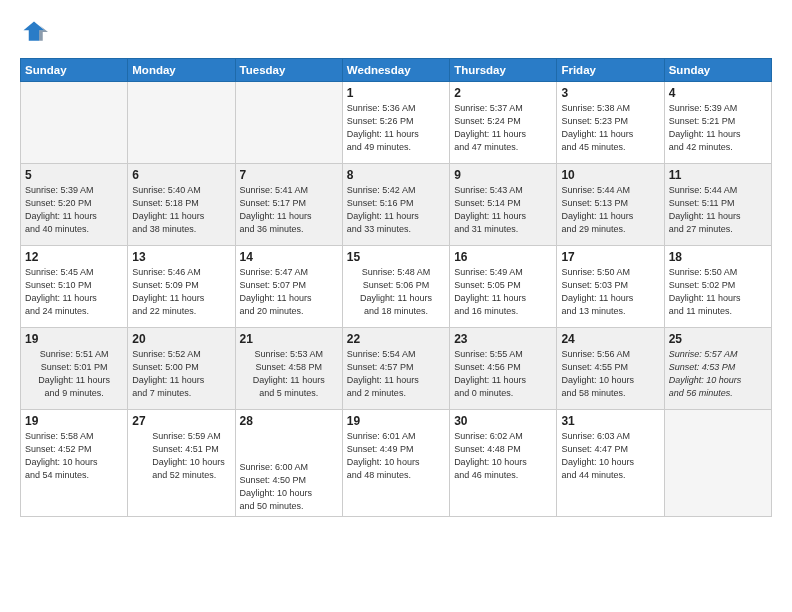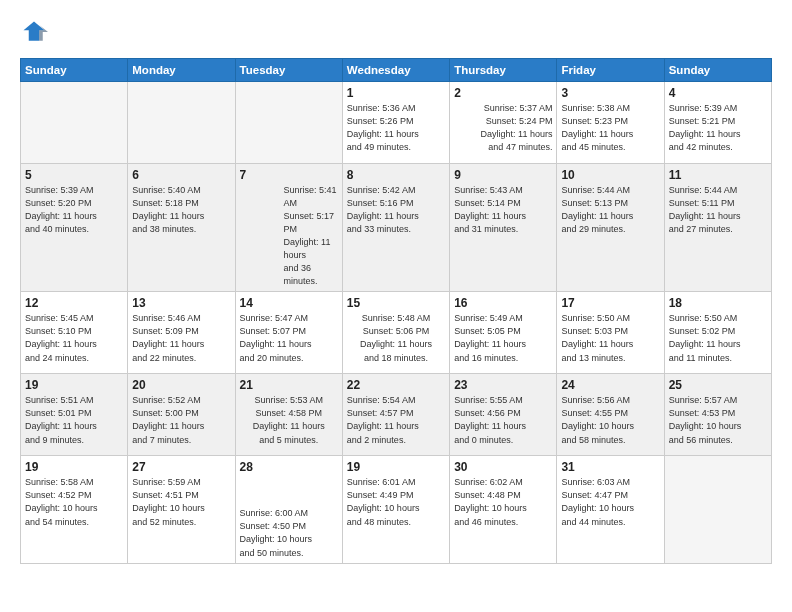--- a/index.html
+++ b/index.html
@@ -134,21 +134,21 @@
           <td class="empty"></td>
           <td>
             <span class="day-num">1</span>
             <div class="day-info" style="white-space: pre-line;">Sunrise: 5:36 AM
 Sunset: 5:26 PM
 Daylight: 11 hours
 and 49 minutes.</div>
           </td>
           <td>
             <span class="day-num">2</span>
-            <div class="day-info" style="white-space: pre-line; text-align: right;">Sunrise: 5:37 AM
+            <div class="day-info" style="white-space: pre-line;">Sunrise: 5:37 AM
 Sunset: 5:24 PM
 Daylight: 11 hours
 and 47 minutes.</div>
           </td>
           <td>
             <span class="day-num">3</span>
             <div class="day-info" style="white-space: pre-line;">Sunrise: 5:38 AM
 Sunset: 5:23 PM
 Daylight: 11 hours
 and 45 minutes.</div>
@@ -171,21 +171,21 @@
           </td>
           <td class="shaded">
             <span class="day-num">6</span>
             <div class="day-info" style="white-space: pre-line;">Sunrise: 5:40 AM
 Sunset: 5:18 PM
 Daylight: 11 hours
 and 38 minutes.</div>
           </td>
           <td class="shaded">
             <span class="day-num">7</span>
-            <div class="day-info" style="white-space: pre-line; margin-left: 44px;">Sunrise: 5:41 AM
+            <div class="day-info" style="white-space: pre-line;">Sunrise: 5:41 AM
 Sunset: 5:17 PM
 Daylight: 11 hours
 and 36 minutes.</div>
           </td>
           <td class="shaded">
             <span class="day-num">8</span>
             <div class="day-info" style="white-space: pre-line;">Sunrise: 5:42 AM
 Sunset: 5:16 PM
 Daylight: 11 hours
 and 33 minutes.</div>
@@ -259,21 +259,21 @@
             <span class="day-num">18</span>
             <div class="day-info" style="white-space: pre-line;">Sunrise: 5:50 AM
 Sunset: 5:02 PM
 Daylight: 11 hours
 and 11 minutes.</div>
           </td>
         </tr>
         <tr>
           <td class="shaded">
             <span class="day-num">19</span>
-            <div class="day-info" style="white-space: pre-line;">Sunrise: 5:51 AM
+            <div class="day-info" style="white-space: pre-line; text-align: center;">Sunrise: 5:51 AM
 Sunset: 5:01 PM
 Daylight: 11 hours
 and 9 minutes.</div>
           </td>
           <td class="shaded">
             <span class="day-num">20</span>
             <div class="day-info" style="white-space: pre-line;">Sunrise: 5:52 AM
 Sunset: 5:00 PM
 Daylight: 11 hours
 and 7 minutes.</div>
@@ -301,37 +301,37 @@
           </td>
           <td class="shaded">
             <span class="day-num">24</span>
             <div class="day-info" style="white-space: pre-line;">Sunrise: 5:56 AM
 Sunset: 4:55 PM
 Daylight: 10 hours
 and 58 minutes.</div>
           </td>
           <td class="shaded">
             <span class="day-num">25</span>
-            <div class="day-info" style="white-space: pre-line;">Sunrise: 5:57 AM
+            <div class="day-info" style="white-space: pre-line; font-style: italic;">Sunrise: 5:57 AM
 Sunset: 4:53 PM
 Daylight: 10 hours
 and 56 minutes.</div>
           </td>
         </tr>
         <tr>
           <td>
             <span class="day-num">19</span>
             <div class="day-info" style="white-space: pre-line;">Sunrise: 5:58 AM
 Sunset: 4:52 PM
 Daylight: 10 hours
 and 54 minutes.</div>
           </td>
           <td>
             <span class="day-num">27</span>
-            <div class="day-info" style="white-space: pre-line;">Sunrise: 5:59 AM
+            <div class="day-info" style="white-space: pre-line; margin-left: 20px;">Sunrise: 5:59 AM
 Sunset: 4:51 PM
 Daylight: 10 hours
 and 52 minutes.</div>
           </td>
           <td>
             <span class="day-num">28</span>
             <div class="day-info" style="white-space: pre-line; margin-top: 33px;">Sunrise: 6:00 AM
 Sunset: 4:50 PM
 Daylight: 10 hours
 and 50 minutes.</div>

